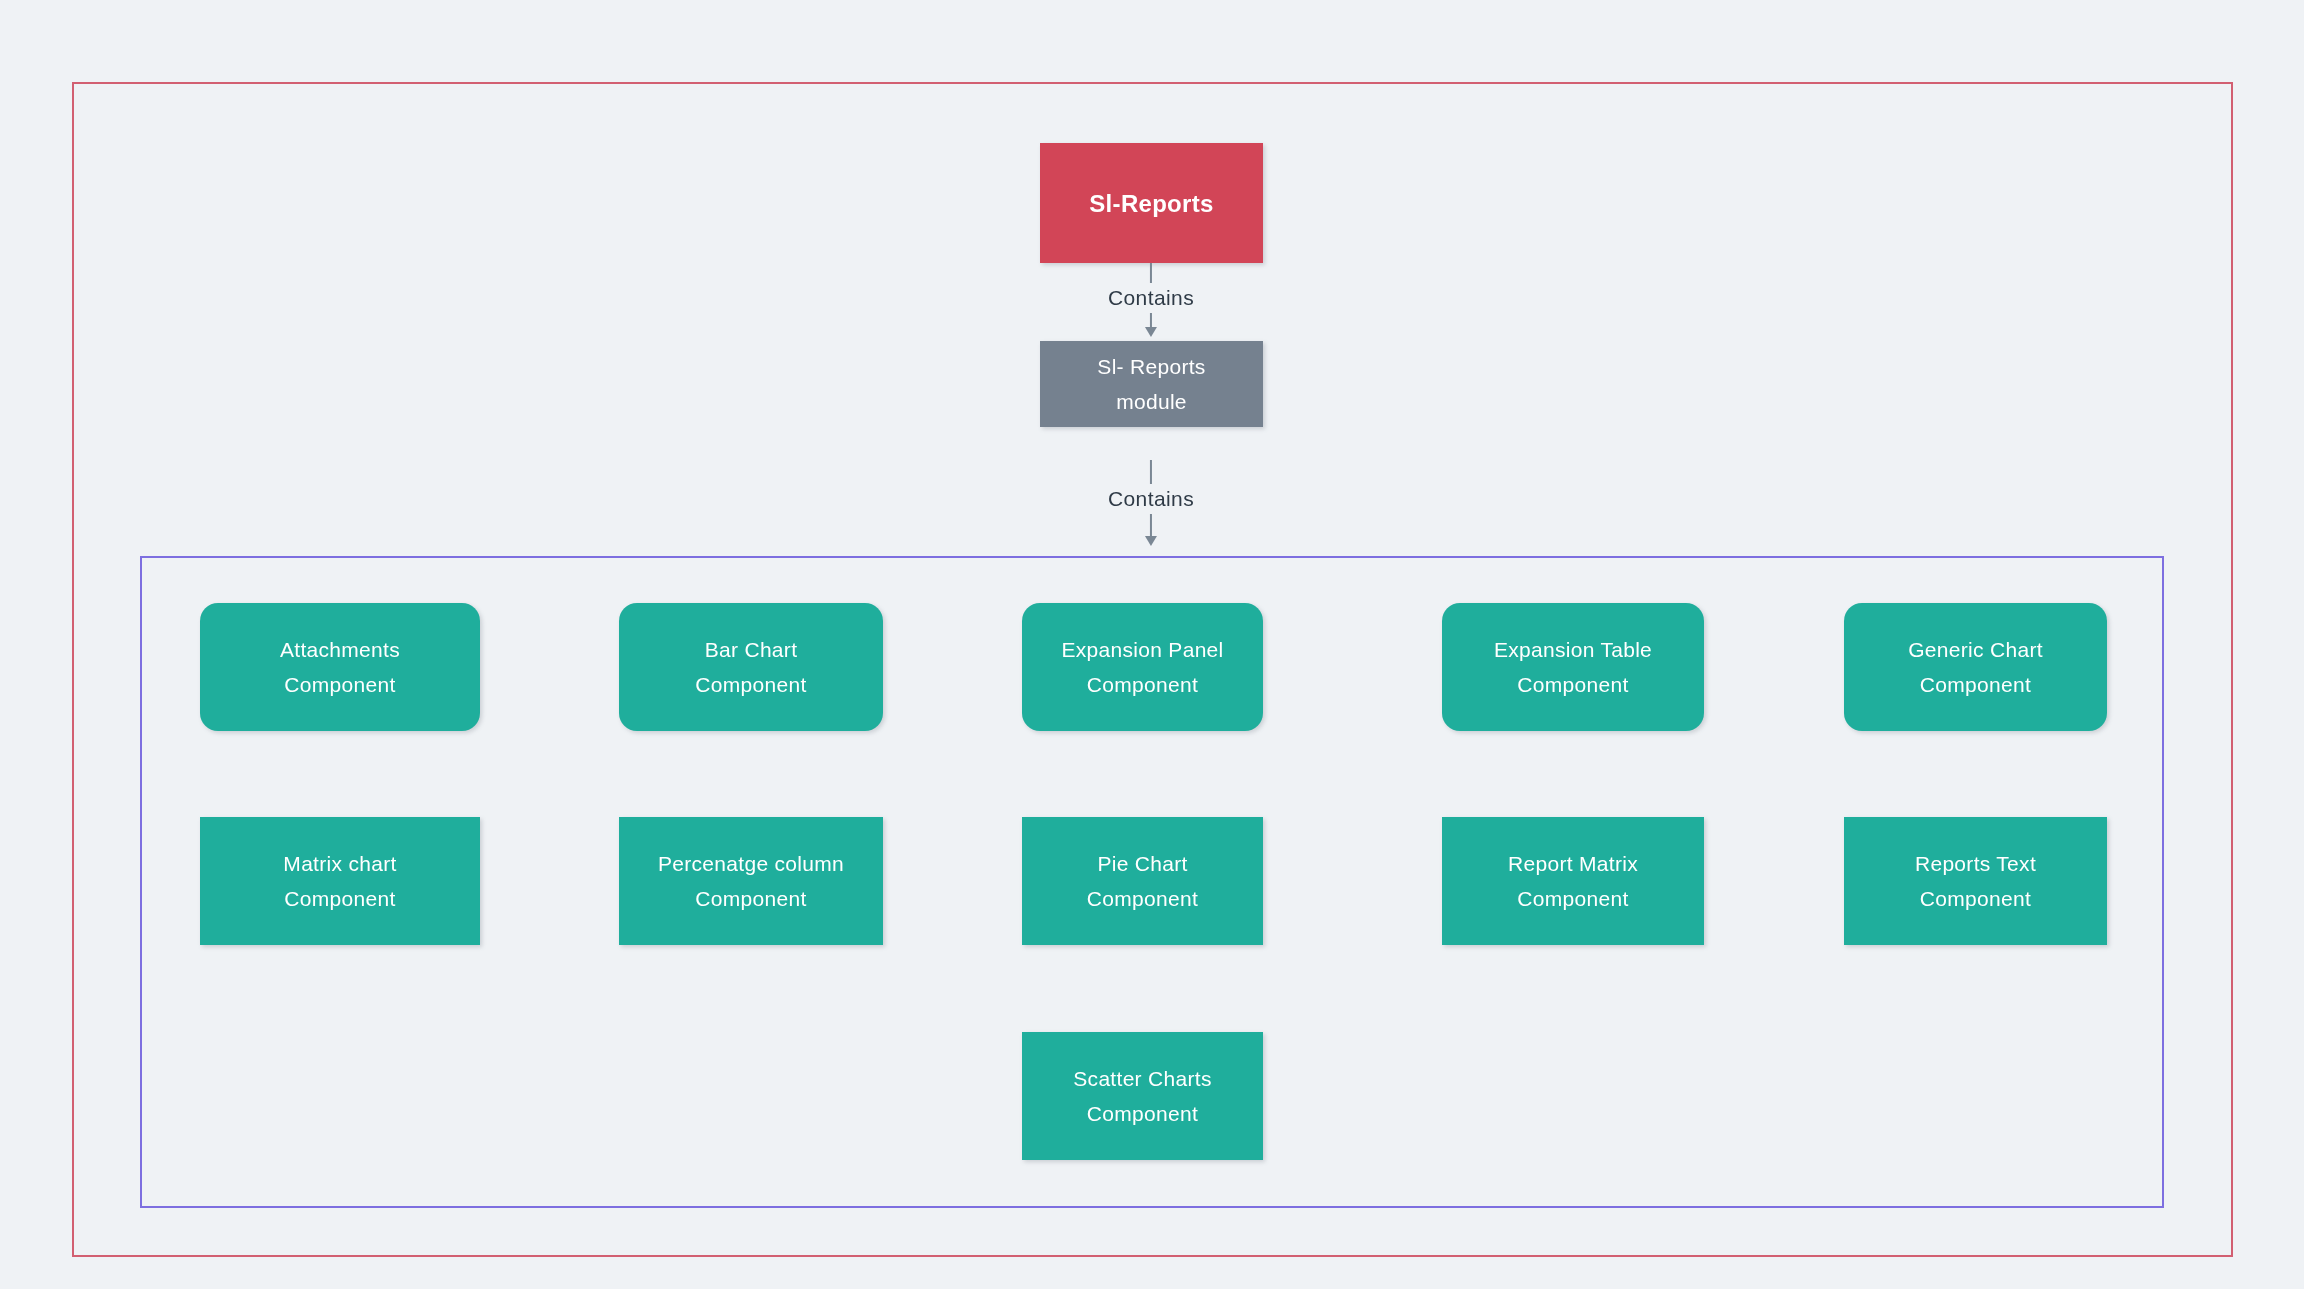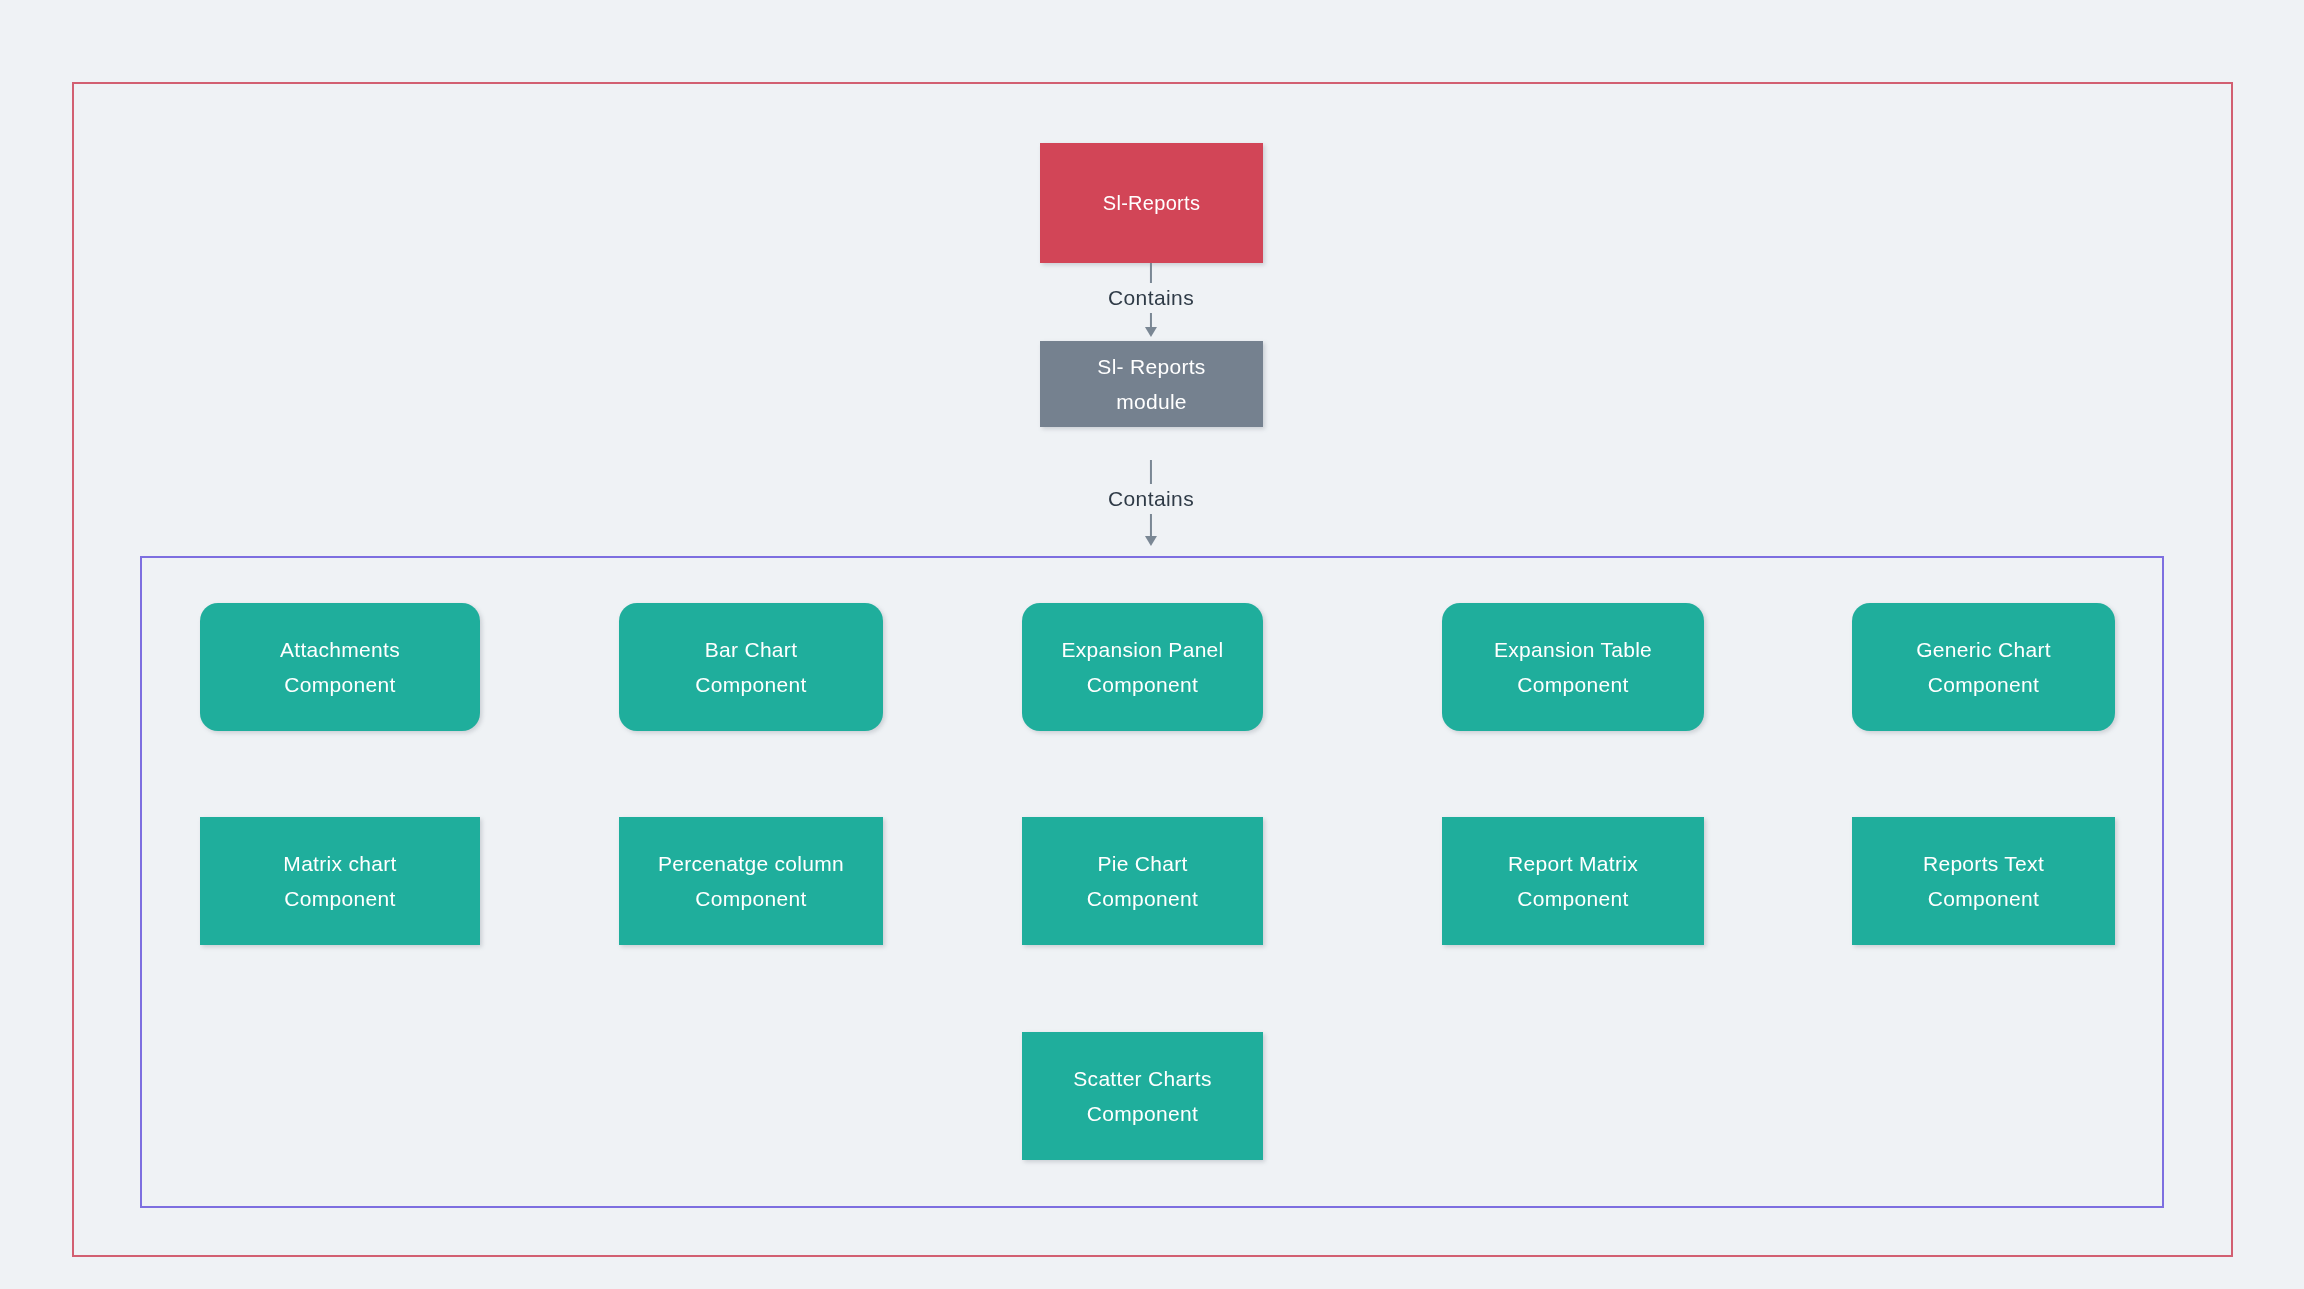--- a/index.html
+++ b/index.html
@@ -33,37 +33,37 @@
     position:absolute;
     display:flex;align-items:center;justify-content:center;
     text-align:center;
     color:var(--node_text);
     box-shadow:2px 2px 4px rgba(110,120,130,0.28);
   }
   .node span{white-space:pre-line;line-height:35px;}
   .root-node{
     left:1040px;top:143px;width:223px;height:120px;
     background:var(--root_bg);
-    font-weight:normal;font-size:20px;letter-spacing:0.3px;
+    font-weight:bold;font-size:24px;letter-spacing:0.3px;
   }
   .module-node{
     left:1040px;top:341px;width:223px;height:86px;
     background:var(--module_bg);
     font-size:21px;letter-spacing:0.3px;
   }
   .component-node{
     background:var(--component_bg);
     height:128px;
     font-size:21px;letter-spacing:0.3px;
   }
   .col1{left:200px;width:280px;}
   .col2{left:619px;width:264px;}
   .col3{left:1022px;width:241px;}
   .col4{left:1442px;width:262px;}
-  .col5{left:1844px;width:263px;margin-left:8px;}
+  .col5{left:1844px;width:263px;}
   .row1{top:603px;border-radius:18px;}
   .row2{top:817px;}
   .row3{top:1032px;}
   .edge{
     position:absolute;left:1151px;transform:translateX(-50%);
     display:flex;flex-direction:column;align-items:center;
   }
   .edge1{top:263px;height:78px;}
   .edge2{top:460px;height:96px;}
   .eline{width:2px;background:var(--arrow);}

